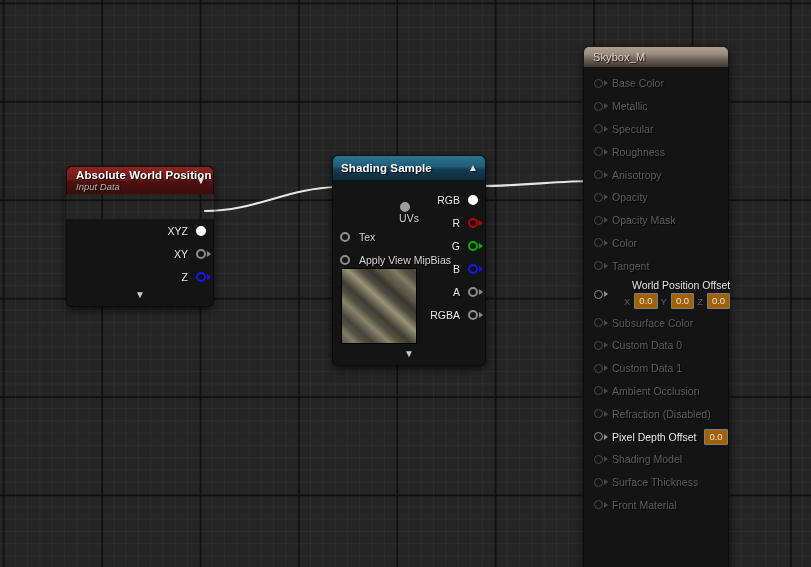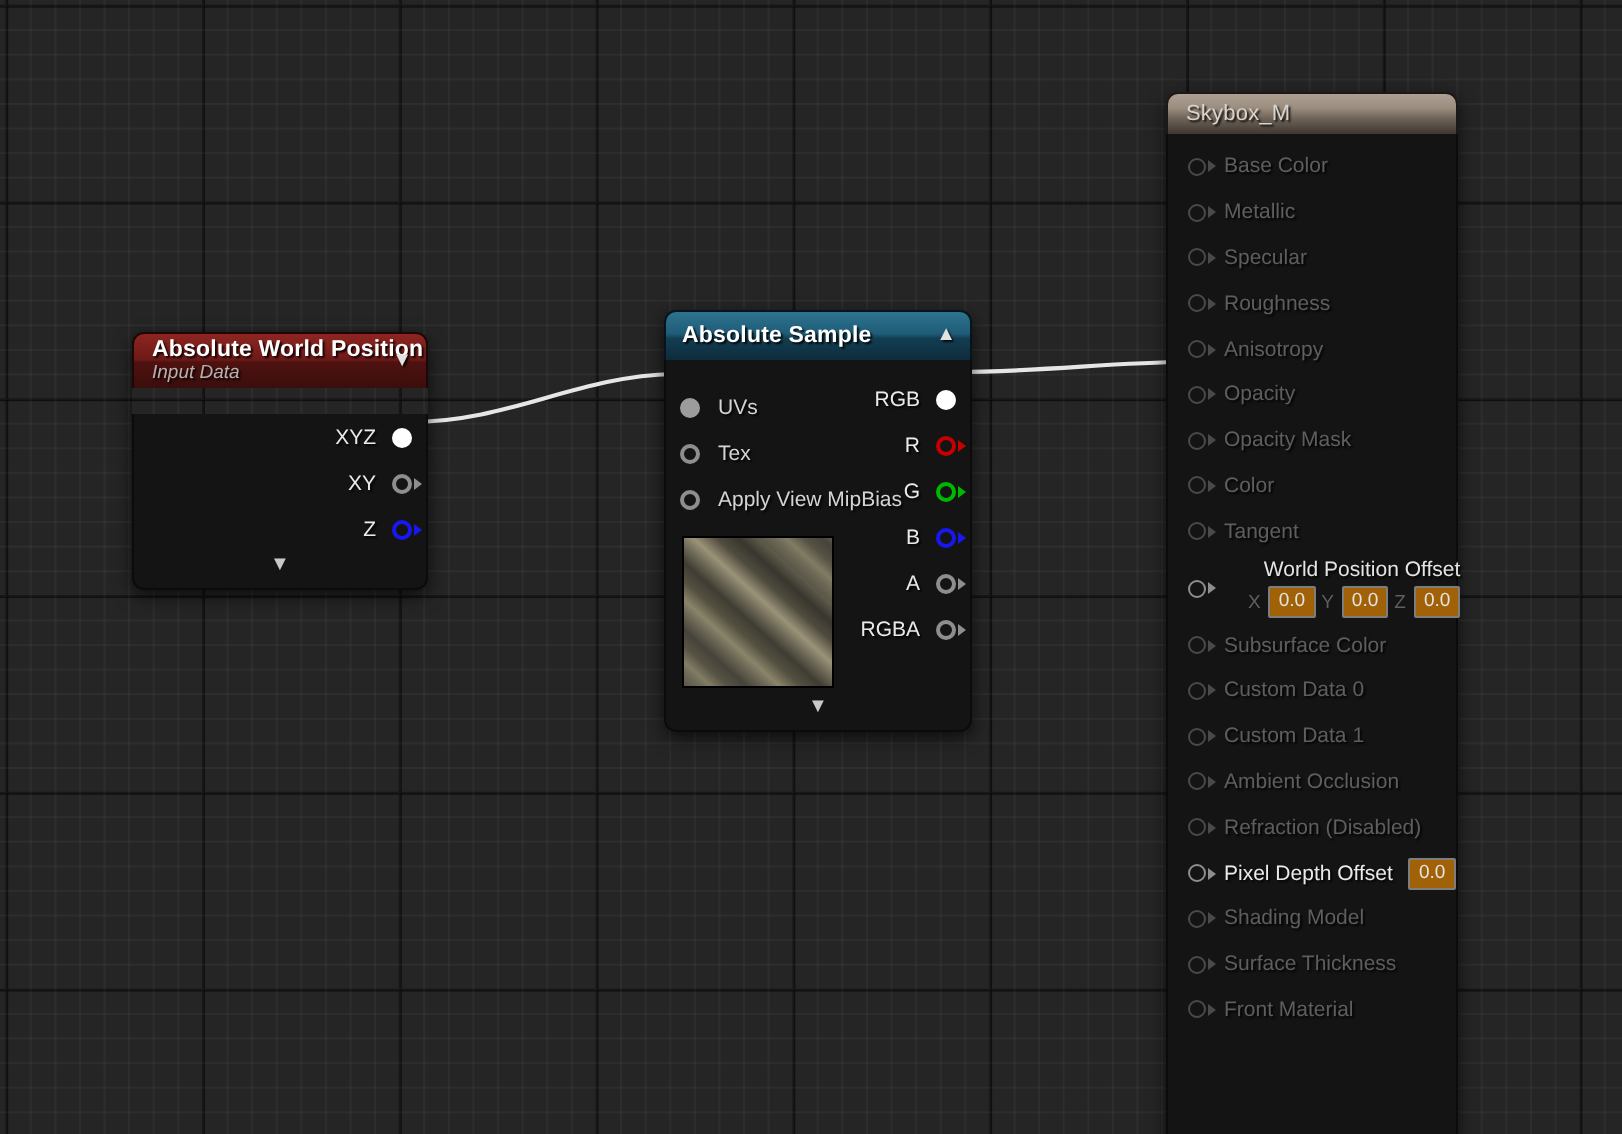--- a/index.html
+++ b/index.html
@@ -229,45 +229,45 @@
 
   <div class="node" id="node-awp">
     <div class="node-title">
       <div class="node-title-stack">
         <span class="node-title-text">Absolute World Position</span>
         <span class="node-subtitle-text">Input Data</span>
       </div>
       <span class="collapse-caret">▼</span>
     </div>
     <div class="node-body">
-      <div class="pin-row out" style="margin-top:13px;">
+      <div class="pin-row out" style="margin-top:25px;">
         <span class="pin-label bright">XYZ</span>
         <span class="pin filled pin-out noarrow"></span>
       </div>
       <div class="pin-row out">
         <span class="pin-label bright">XY</span>
         <span class="pin grey pin-out"></span>
       </div>
       <div class="pin-row out">
         <span class="pin-label bright">Z</span>
         <span class="pin blue pin-out"></span>
       </div>
       <span class="body-caret" style="bottom:6px;">▼</span>
     </div>
   </div>
 
   <div class="node" id="node-tex">
     <div class="node-title">
-      <span class="node-title-text">Absolute Sample</span>
+      <span class="node-title-text">Shading Sample</span>
       <span class="collapse-caret">▲</span>
     </div>
     <div class="node-body">
 
       <div class="tex-left-col">
-        <div class="pin-row" style="margin-top:12px;">
+        <div class="pin-row" style="margin-top:22px;flex-direction:column;">
           <span class="pin filled pin-in noarrow" style="background:#9c9c9c;border-color:#9c9c9c;"></span>
           <span class="pin-label">UVs</span>
         </div>
         <div class="pin-row">
           <span class="pin grey pin-in noarrow"></span>
           <span class="pin-label">Tex</span>
         </div>
         <div class="pin-row">
           <span class="pin grey pin-in noarrow"></span>
           <span class="pin-label">Apply View MipBias</span>

